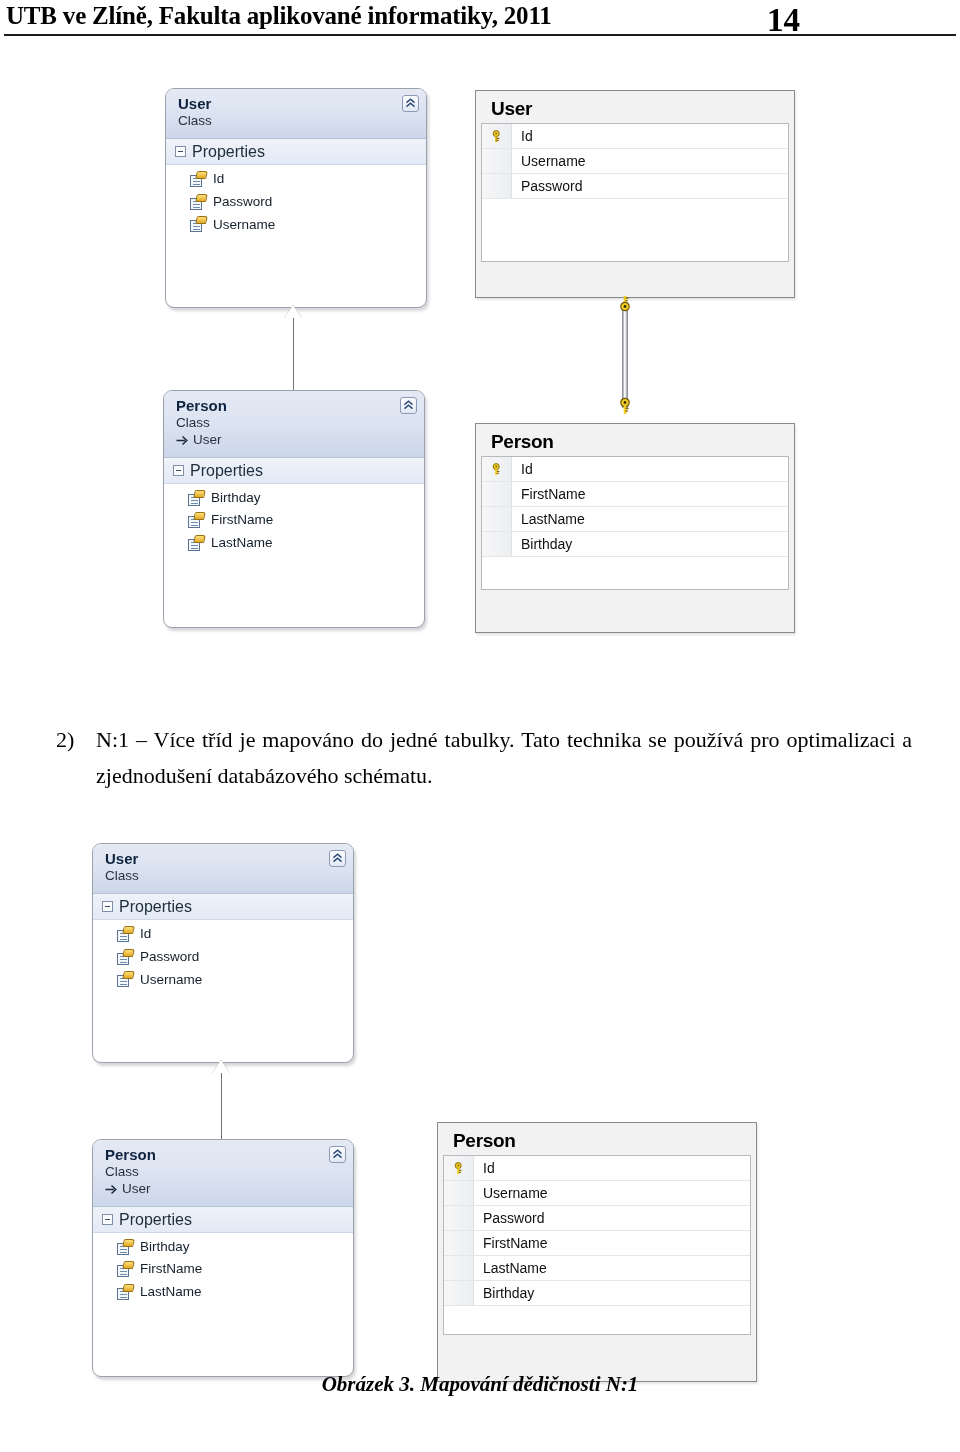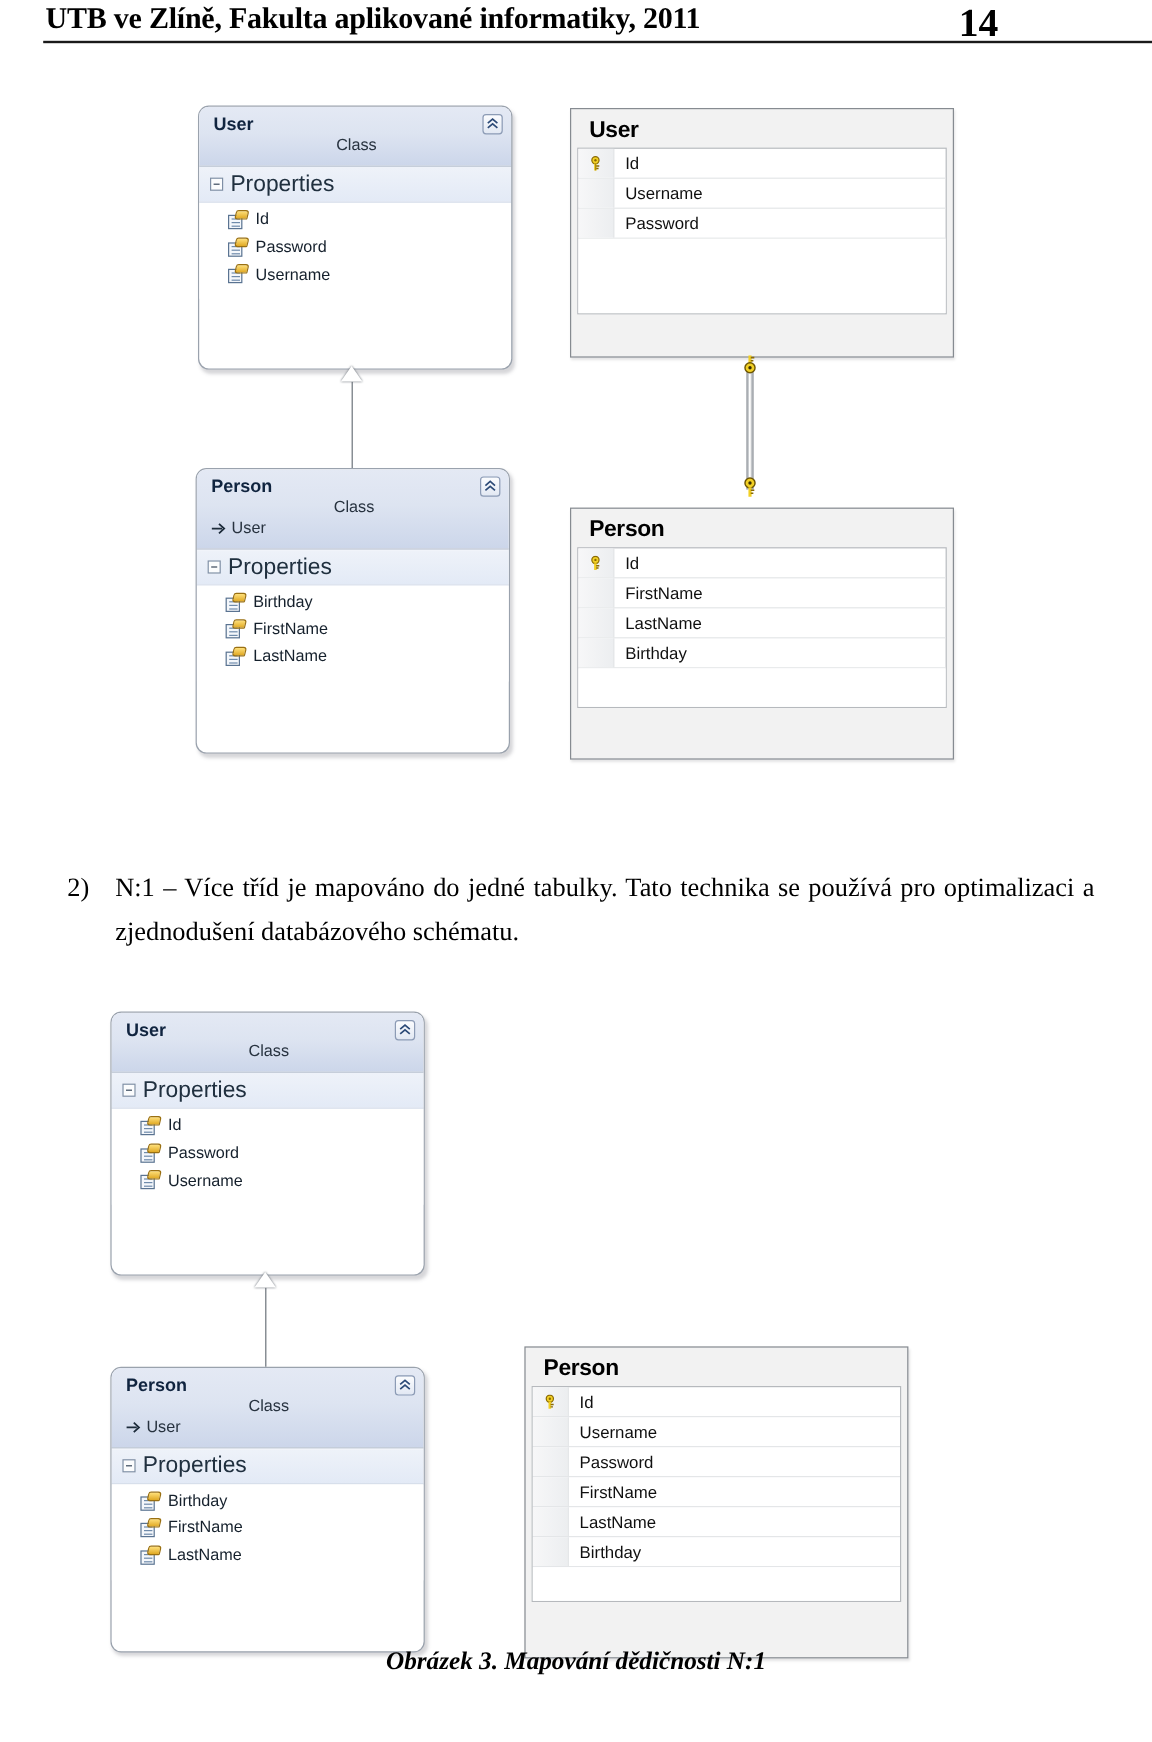--- a/index.html
+++ b/index.html
@@ -6,21 +6,21 @@
   html, body {
     width: 960px; height: 1452px;
     background: #ffffff;
     font-family: "Liberation Serif", serif;
     overflow: hidden;
   }
   .page { position: relative; width: 960px; height: 1452px; }
 
   
   .page-header {
-    position: absolute; left: 0; top: 0; width: 808px; height: 40px; margin-left: 32px;
+    position: absolute; left: 0; top: 0; width: 808px; height: 40px;
   }
   .header-title {
     position: absolute; left: 6px; top: 2px;
     font-family: "Liberation Serif", serif;
     font-weight: bold; font-size: 25px; letter-spacing: -0.2px;
     color: #000;
     white-space: nowrap;
   }
   .header-pageno {
     position: absolute; right: 8px; top: 2px;
@@ -50,42 +50,42 @@
     border-bottom: 1px solid #b9c2d2;
     padding: 7px 10px 8px 12px;
   }
   .cb-title {
     font-family: "Liberation Sans", sans-serif;
     font-weight: bold; font-size: 15px; color: #10243f;
     line-height: 1.12;
   }
   .cb-stereotype {
     font-family: "Liberation Sans", sans-serif;
-    font-size: 13.5px; color: #27323f; line-height: 1.25; text-align: center;
+    font-size: 13.5px; color: #27323f; line-height: 1.25;
   }
   .cb-base {
     font-family: "Liberation Sans", sans-serif;
     font-size: 13.5px; color: #27323f; line-height: 1.25;
     display: flex; align-items: center; gap: 4px;
   }
   .cb-collapse {
     position: absolute; right: 7px; top: 6px;
     width: 17px; height: 17px;
     border: 1px solid #8c9bb5; border-radius: 3px;
     background: linear-gradient(to bottom,#fbfcfe,#e2e8f3);
     display: flex; align-items: center; justify-content: center;
   }
   .cb-section {
     background: linear-gradient(to bottom,#eef2f9,#e3eaf6);
     border-bottom: 1px solid #cfd8e6;
     border-top: 1px solid #eef2f9;
     padding: 3px 8px 3px 9px;
     display: flex; align-items: center; gap: 6px;
     font-family: "Liberation Sans", sans-serif;
-    font-size: 19px; color: #20303f;
+    font-size: 16px; color: #20303f;
   }
   .cb-expander {
     width: 11px; height: 11px; flex: 0 0 11px;
     border: 1px solid #7f8fa6; background: #fbfcfd;
     position: relative;
   }
   .cb-expander::before {
     content: ""; position: absolute; left: 2px; right: 2px; top: 4px;
     height: 1px; background: #3a4a5c;
   }

